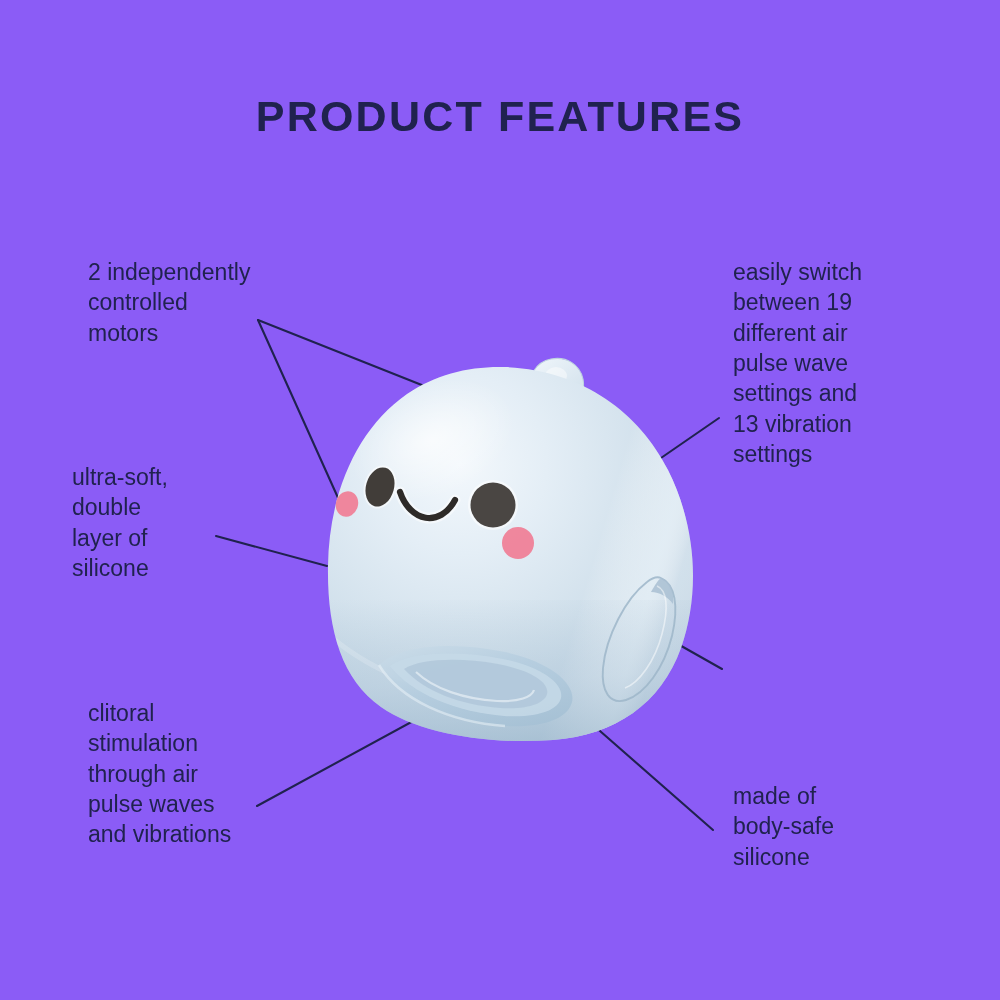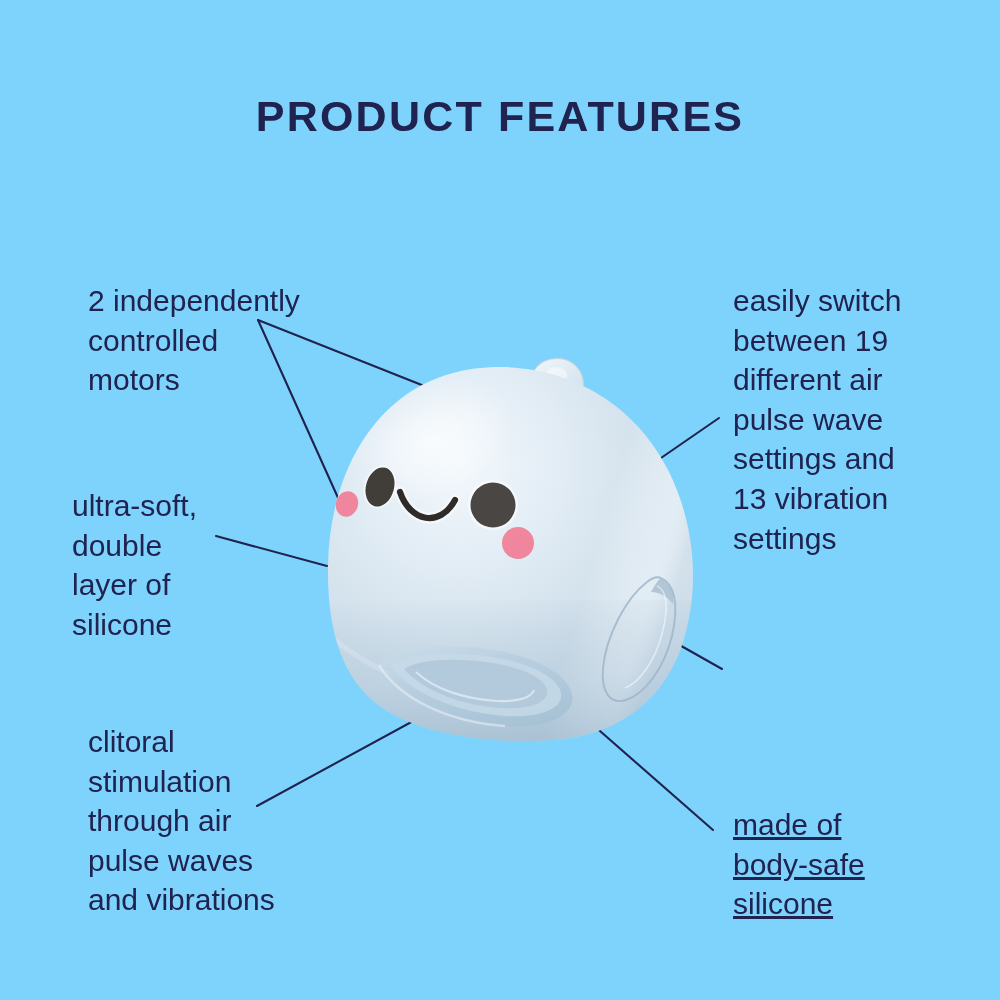--- a/index.html
+++ b/index.html
@@ -8,21 +8,21 @@
     padding: 0;
     background: #ffffff;
   }
   body {
     font-family: "Liberation Sans", sans-serif;
   }
   #stage {
     position: relative;
     width: 1000px;
     height: 1000px;
-    background: #7dd3fc;
+    background: #8b5cf6;
     overflow: hidden;
   }
 
   
   #page-title {
     position: absolute;
     left: 0;
     top: 92px;
     width: 1000px;
     text-align: center;
@@ -30,36 +30,35 @@
     font-weight: bold;
     letter-spacing: 2.2px;
     color: #20224f;
     font-family: "Liberation Sans", sans-serif;
   }
 
   
   .callout {
     position: absolute;
     color: #20224f;
-    font-size: 30px;
+    font-size: 23px;
     line-height: 1.32;
     font-weight: 500;
     font-family: "Liberation Sans", sans-serif;
     white-space: pre-line;
-    margin-top: 24px;
   }
   .callout.left  { text-align: left; }
   .callout.right { text-align: left; }
 
   #callout-motors     { left: 88px;  top: 257px;  width: 270px; }
   #callout-silicone   { left: 72px;  top: 462px;  width: 230px; }
   #callout-clitoral   { left: 88px;  top: 698px;  width: 250px; }
   #callout-settings   { left: 733px; top: 257px;  width: 200px; }
   #callout-usbc       { left: 733px; top: 614px;  width: 200px; }
-  #callout-bodysafe   { left: 733px; top: 781px;  width: 200px; text-decoration: underline; }
+  #callout-bodysafe   { left: 733px; top: 781px;  width: 200px; }
 
   
   #art {
     position: absolute;
     left: 0;
     top: 0;
     width: 1000px;
     height: 1000px;
   }
   .leader {

